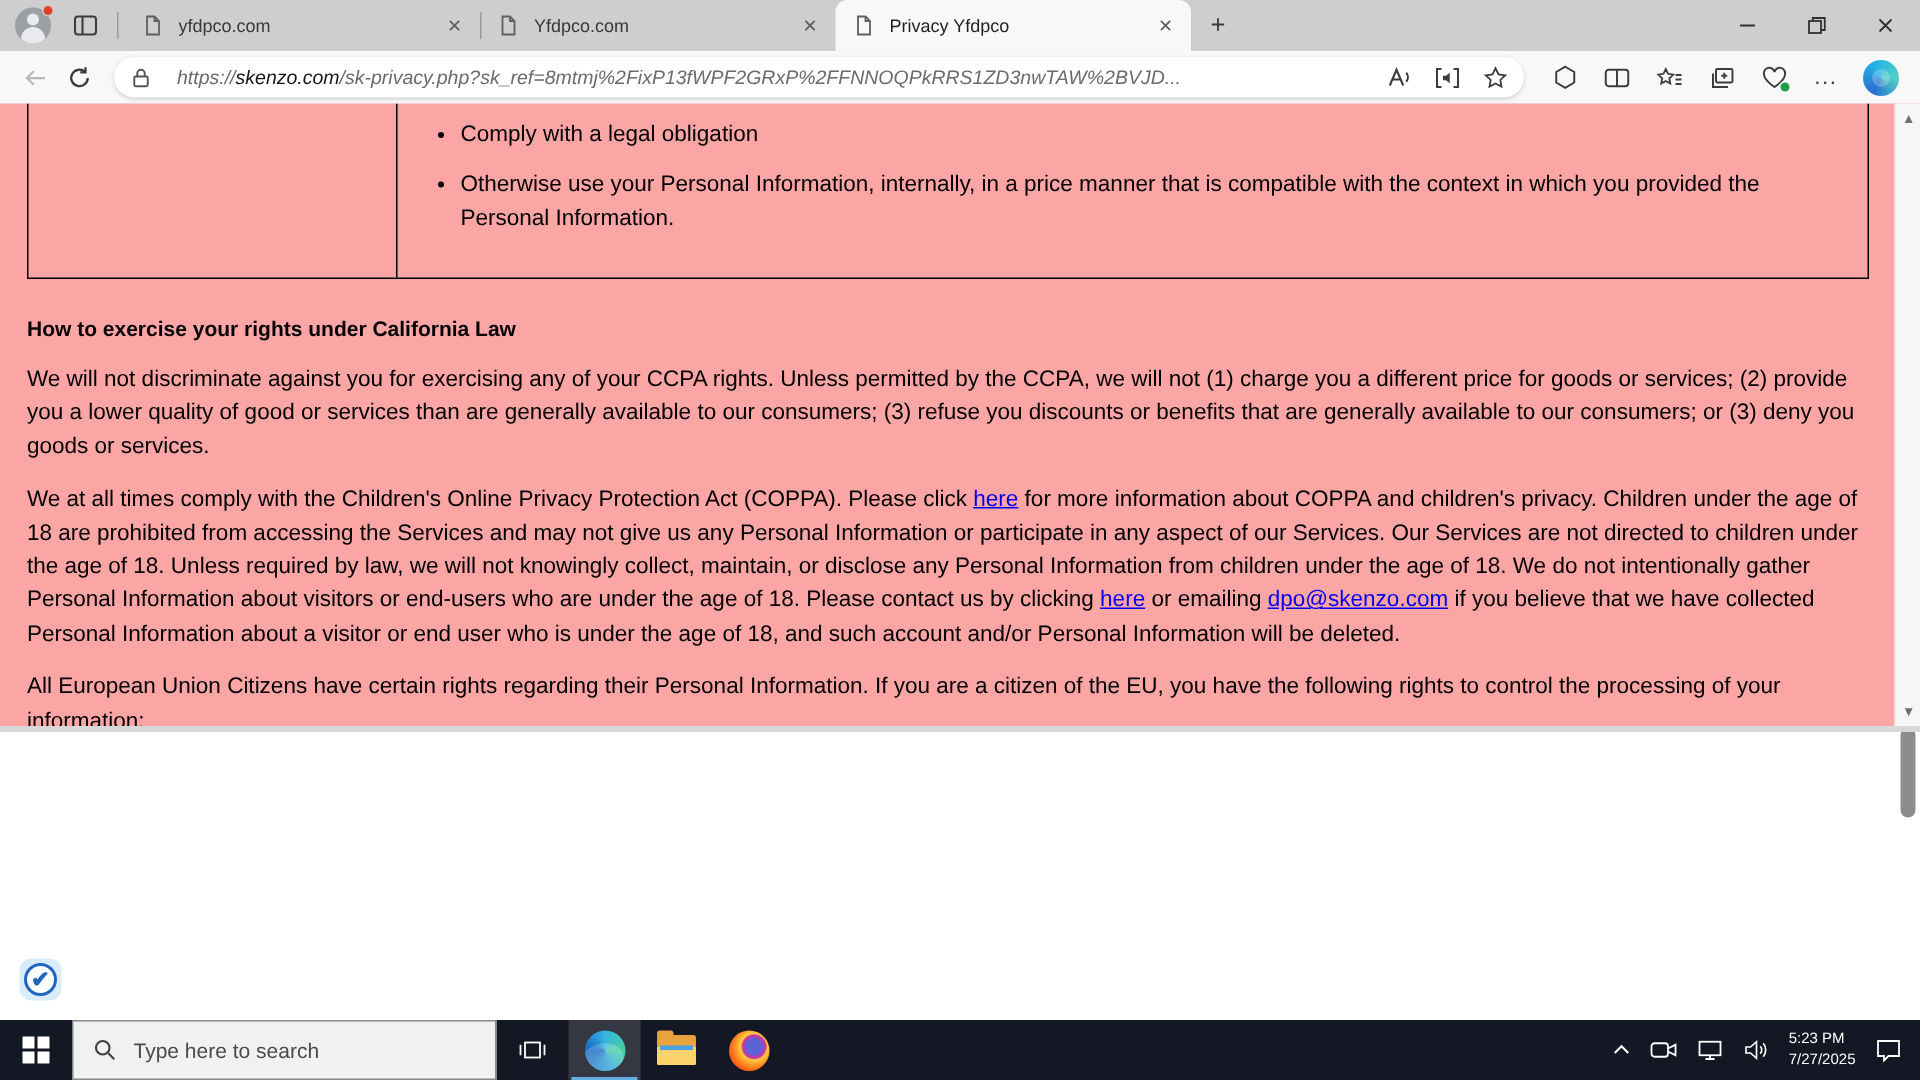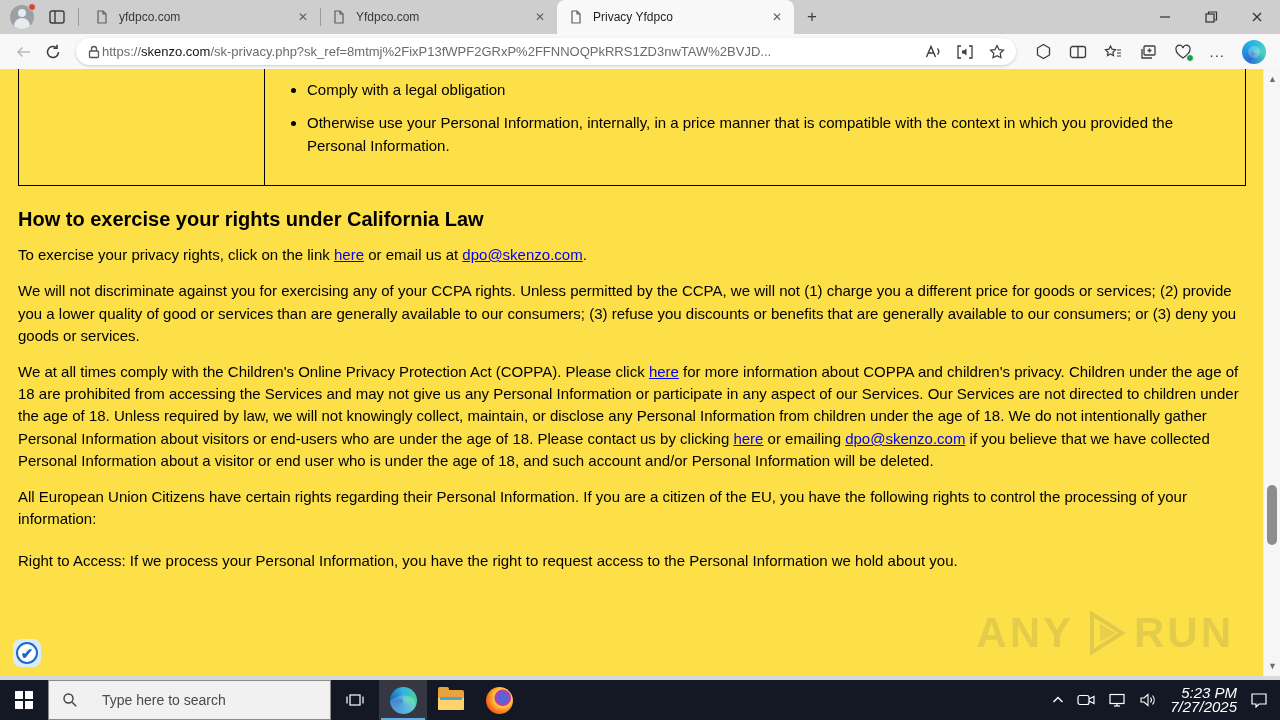--- a/index.html
+++ b/index.html
@@ -2,21 +2,21 @@
 <html><head>
 <meta charset="utf-8">
 <style>
   * { box-sizing: border-box; }
   html,body { margin:0; padding:0; }
   body {
     width:1280px; height:720px; overflow:hidden; position:relative;
     font-family:"Liberation Sans", sans-serif; background:#fff;
   }
   
-  .browser { position:absolute; top:0; left:0; right:0; height:680px; }
+  .browser { position:absolute; top:0; left:0; right:0; height:488px; }
 
   
   .tabstrip { height:34px; background:#cecece; display:flex; align-items:center; position:relative; }
   .profile-wrap { display:flex; align-items:center; padding:0 6px 0 10px; }
   .avatar { width:24px; height:24px; border-radius:50%; background:#9aa0a6; position:relative; overflow:hidden; }
   .avatar::before { content:""; position:absolute; top:4px; left:8px; width:8px; height:8px; border-radius:50%; background:#e8eaed; }
   .avatar::after  { content:""; position:absolute; top:13px; left:4px; width:16px; height:12px; border-radius:8px 8px 0 0; background:#e8eaed; }
   .avatar-dot { position:absolute; width:8px; height:8px; border-radius:50%; background:#e2402f; top:3px; left:28px; border:1px solid #cecece; }
   .tab-actions { width:26px; height:26px; display:flex; align-items:center; justify-content:center; margin:0 4px; }
   .vsep { width:1px; height:18px; background:#9b9b9b; margin:0 4px; }
@@ -27,36 +27,36 @@
   .tab-label { flex:1; white-space:nowrap; overflow:hidden; }
   .tab-close { font-size:12px; color:#5f5f5f; width:18px; height:18px; line-height:18px; text-align:center; border-radius:4px; }
   .newtab { width:28px; height:28px; font-size:17px; color:#3c3c3c; display:flex; align-items:center; justify-content:center; margin-left:4px; }
   .win-controls { position:absolute; right:0; top:0; height:34px; display:flex; }
   .win-btn { width:46px; height:34px; display:flex; align-items:center; justify-content:center; color:#303030; }
 
   
   .toolbar { height:35px; background:#f8f8f8; display:flex; align-items:center; padding:0 8px; box-shadow:0 1px 0 rgba(0,0,0,0.08); }
   .nav-btn { width:30px; height:30px; display:flex; align-items:center; justify-content:center; }
   .addressbar { flex:1; height:27px; background:#ffffff; border-radius:14px; box-shadow:0 1px 3px rgba(0,0,0,0.18); display:flex; align-items:center; padding:0 10px 0 12px; margin:0 8px; min-width:0; }
-  .url { flex:1; font-size:13px; white-space:nowrap; overflow:hidden; margin-left:2px; color:#6b6b6b; }
+  .url { flex:1; font-size:13px; white-space:nowrap; overflow:hidden; margin-left:18px; color:#6b6b6b;font-style:italic; }
   .url .domain { color:#151515; }
   .pill-icons { display:flex; align-items:center; gap:14px; margin-left:8px; }
   .chrome-icons { display:flex; align-items:center; gap:17px; padding:0 6px 0 10px; }
   .icon16 { width:18px; height:18px; display:flex; align-items:center; justify-content:center; }
   .essentials-wrap { position:relative; }
   .essentials-dot { position:absolute; right:-2px; bottom:-1px; width:8px; height:8px; border-radius:50%; background:#1e9e48; border:1px solid #f8f8f8; }
   .more-dots { font-size:15px; color:#3c3c3c; letter-spacing:1px; }
   .copilot { width:24px; height:24px; border-radius:50%; background:conic-gradient(from 210deg,#2a6fd3,#23b1e6,#4fd1c5,#2a6fd3); position:relative; }
   .copilot::after { content:""; position:absolute; inset:6px; border-radius:50%; background:#f8f8f8; opacity:.25; }
 
   
-  .content-wrap { position:absolute; top:69px; left:0; right:0; bottom:4px; background:#fde047; }
+  .content-wrap { position:absolute; top:69px; left:0; right:0; bottom:4px; background:#fca5a5; }
   .page { height:100%; margin-right:17px; padding:0 17px 0 18px; overflow:hidden; color:#000; }
   .page p { font-size:15px; line-height:22.4px; margin:0; }
-  .page h3 { font-size:20px; line-height:18px; margin:0; }
+  .page h3 { font-size:14px; line-height:18px; margin:0; }
   .page h2 { font-size:17.5px; line-height:21px; margin:0; }
   .page a { color:#0000EE; text-decoration:underline; }
 
   .tbl { display:flex; height:117px; border-left:1px solid #000; border-right:1px solid #000; border-bottom:1px solid #000; }
   .tbl-left { width:246px; border-right:1px solid #000; }
   .tbl-right { flex:1; padding:10px 20px 0 26px; }
   .tbl-right ul { margin:0; padding-left:16px; font-size:15px; line-height:22.4px; }
   .tbl-right li { margin-bottom:11px; }
 
   .mt-ca-h { margin-top:24px !important; }
@@ -81,34 +81,34 @@
   .sb-down { bottom:2px; }
   .sb-thumb { position:absolute; left:3px; top:416px; width:10px; height:60px; border-radius:5px; background:#8d8d8d; }
 
   .bottom-strip { position:absolute; left:0; right:0; bottom:0; height:4px; background:#d8d8d8; }
 
   
   .taskbar { position:absolute; left:0; right:0; bottom:0; height:40px; background:#141824; display:flex; align-items:stretch; color:#fff; }
   .tb-btn { width:48px; display:flex; align-items:center; justify-content:center; position:relative; }
   .win-logo { display:grid; grid-template-columns:8px 8px; grid-template-rows:8px 8px; gap:1.5px; }
   .win-logo span { background:#fff; }
-  .search-box { width:283px; background:#f1f1f1; border:1px solid #8a8a8a; display:flex; align-items:center; gap:24px; padding-left:13px; color:#4a4a4a; font-size:14px; }
+  .search-box { width:283px; background:#f1f1f1; border:1px solid #8a8a8a; display:flex; align-items:center; gap:11px; padding-left:13px; color:#4a4a4a; font-size:14px; }
   .tb-app.active { background:rgba(255,255,255,0.14); }
   .tb-app.active::after { content:""; position:absolute; left:2px; right:2px; bottom:0; height:2.5px; background:#62aee2; }
   .edge-logo { width:27px; height:27px; border-radius:50%; background:conic-gradient(from 160deg,#2ca5d8,#1565c0 30%,#35b4e1 55%,#45d09e 80%,#2ca5d8); position:relative; overflow:hidden; }
   .edge-logo::after { content:""; position:absolute; left:-4px; top:9px; width:30px; height:22px; border-radius:50%; background:rgba(255,255,255,0.22); transform:rotate(-18deg); }
   .folder { width:26px; height:20px; position:relative; }
   .folder-back { position:absolute; inset:0; background:#e8a33d; border-radius:2px; }
   .folder-back::before { content:""; position:absolute; top:-3px; left:0; width:11px; height:4px; background:#e8a33d; border-radius:2px 2px 0 0; }
   .folder-front { position:absolute; left:0; right:0; bottom:0; height:12px; background:#ffd36b; border-radius:1px; }
   .folder-bar { position:absolute; left:2px; right:2px; top:7px; height:3px; background:#4aa3e0; }
   .firefox-logo { width:27px; height:27px; border-radius:50%; background:radial-gradient(circle at 62% 40%, #5b63d6 0 24%, #c03ba8 28% 33%, #ffcb3d 38%, #ff9a2a 52%, #ff6611 68%, #e5324e 92%); }
   .tray { margin-left:auto; display:flex; align-items:center; gap:13px; padding-right:12px; }
   .tray-icon { display:flex; align-items:center; justify-content:center; }
-  .clock { text-align:right; font-size:15px; line-height:14px;font-style:italic; }
+  .clock { font-size:10px; line-height:14px; }
   svg { display:block; }
 </style>
 </head>
 <body>
 
 <div class="browser">
 
   <div class="tabstrip">
     <div class="profile-wrap">
       <span class="avatar"></span>
@@ -259,43 +259,34 @@
         <div class="tbl-left"></div>
         <div class="tbl-right">
           <ul>
             <li>Comply with a legal obligation</li>
             <li>Otherwise use your Personal Information, internally, in a price manner that is compatible with the context in which you provided the Personal Information.</li>
           </ul>
         </div>
       </div>
 
       <h3 class="mt-ca-h">How to exercise your rights under California Law</h3>
-      <p class="mt-ca-p">To exercise your privacy rights, click on the link <a href="#">here</a> or email us at <a href="#">dpo@skenzo.com</a>.</p>
 
       <p class="mt-nd-p">We will not discriminate against you for exercising any of your CCPA rights. Unless permitted by the CCPA, we will not (1) charge you a different price for goods or services; (2) provide you a lower quality of good or services than are generally available to our consumers; (3) refuse you discounts or benefits that are generally available to our consumers; or (3) deny you goods or services.</p>
 
       <p class="mt-mi-p">We at all times comply with the Children's Online Privacy Protection Act (COPPA). Please click <a href="#">here</a> for more information about COPPA and children's privacy. Children under the age of 18 are prohibited from accessing the Services and may not give us any Personal Information or participate in any aspect of our Services. Our Services are not directed to children under the age of 18. Unless required by law, we will not knowingly collect, maintain, or disclose any Personal Information from children under the age of 18. We do not intentionally gather Personal Information about visitors or end-users who are under the age of 18. Please contact us by clicking <a href="#">here</a> or emailing <a href="#">dpo@skenzo.com</a> if you believe that we have collected Personal Information about a visitor or end user who is under the age of 18, and such account and/or Personal Information will be deleted.</p>
 
       <p class="mt-eu-p">All European Union Citizens have certain rights regarding their Personal Information. If you are a citizen of the EU, you have the following rights to control the processing of your information:</p>
 
       <p class="mt-clip">Right to Access: If we process your Personal Information, you have the right to request access to the Personal Information we hold about you.</p>
     </div>
 
     <div class="badge">
       <span class="badge-inner">✔</span>
     </div>
 
-    <div class="watermark">
-      <span>ANY</span>
-      <svg width="52" height="46" viewBox="0 0 52 46">
-        <path d="M14 4l30 19-30 19z" fill="none" stroke="rgba(100,100,100,0.18)" stroke-width="4"></path>
-        <path d="M22 14l16 9-16 9z" fill="rgba(100,100,100,0.14)"></path>
-      </svg>
-      <span>RUN</span>
-    </div>
 
     <div class="scrollbar">
       <div class="sb-arrow sb-up">▲</div>
       <div class="sb-thumb"></div>
       <div class="sb-arrow sb-down">▼</div>
     </div>
   </div>
 
   <div class="bottom-strip"></div>
 </div>

